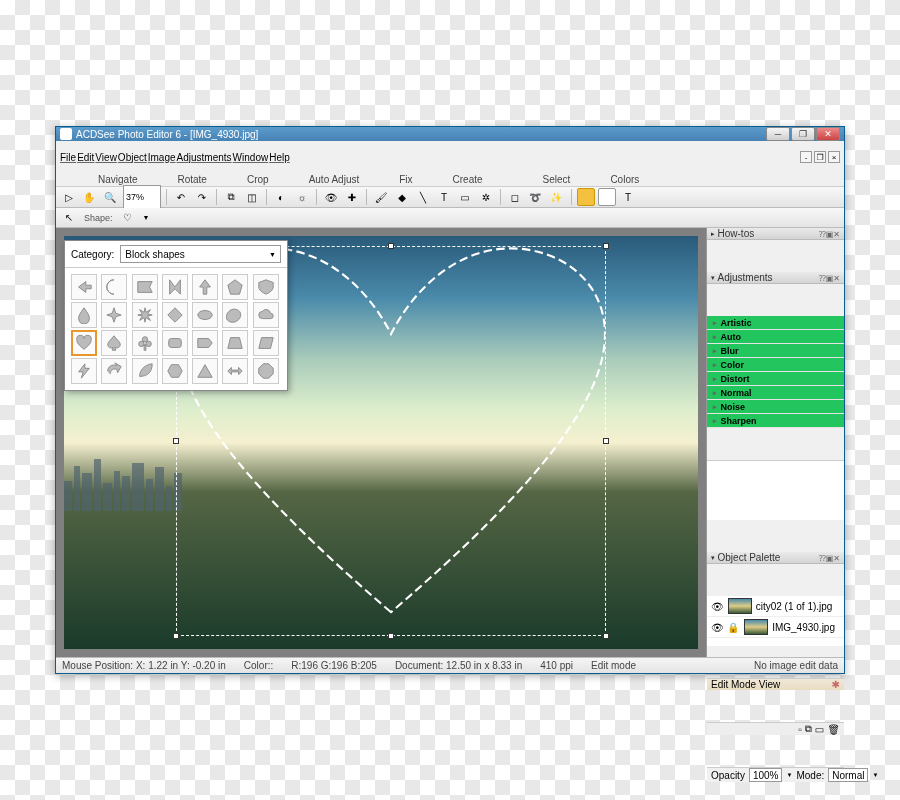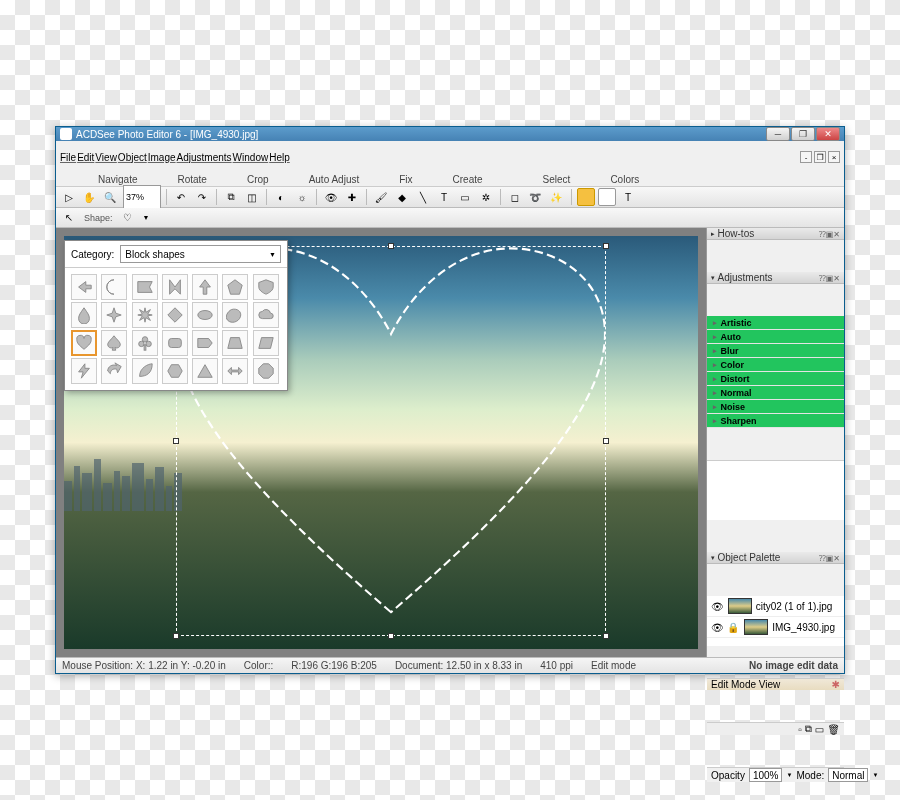--- a/index.html
+++ b/index.html
@@ -52,21 +52,21 @@
 .objlist{background:#fff;min-height:50px;}
 .objrow{display:flex;align-items:center;padding:2px 4px;gap:4px;font-size:8px;border-bottom:1px solid #eee;}
 .objthumb{width:24px;height:16px;background:linear-gradient(#4a8aaa,#ddcc88,#3a5a3a);border:1px solid #333;}
 .editmode{height:14px;background:linear-gradient(#f0e8d8,#e8dcc0);border-top:1px solid #ccc;display:flex;align-items:center;padding:0 4px;font-size:8px;}
 .editmode .star{margin-left:auto;color:#c66;}
 .layerctrl{height:18px;background:#eee;border-top:1px solid #ccc;display:flex;align-items:center;justify-content:flex-end;padding:0 4px;gap:3px;}
 .opacrow{height:16px;display:flex;align-items:center;padding:0 4px;gap:4px;font-size:8px;background:#f0f0f0;border-top:1px solid #ccc;}
 .opacval,.modeval{border:1px solid #999;background:#fff;padding:0 3px;height:14px;display:flex;align-items:center;}
 .statusbar{height:16px;background:linear-gradient(#f5f5f5,#e4e4e4);border-top:1px solid #bbb;display:flex;align-items:center;padding:0 6px;font-size:8px;color:#444;}
 .statusbar .sseg{margin-right:18px;}
-.sb-right{margin-left:auto;font-weight:bold;}
+.sb-right{margin-left:auto;}
 .ico{display:inline-block;}
 </style>
 </head>
 <body>
 
 <div class="window">
   <div class="titlebar">
     <div class="ticon"></div>
     <div class="ttext"><span>ACDSee Photo Editor 6</span> - <span>[IMG_4930.jpg]</span></div>
     <div class="winbtns">

